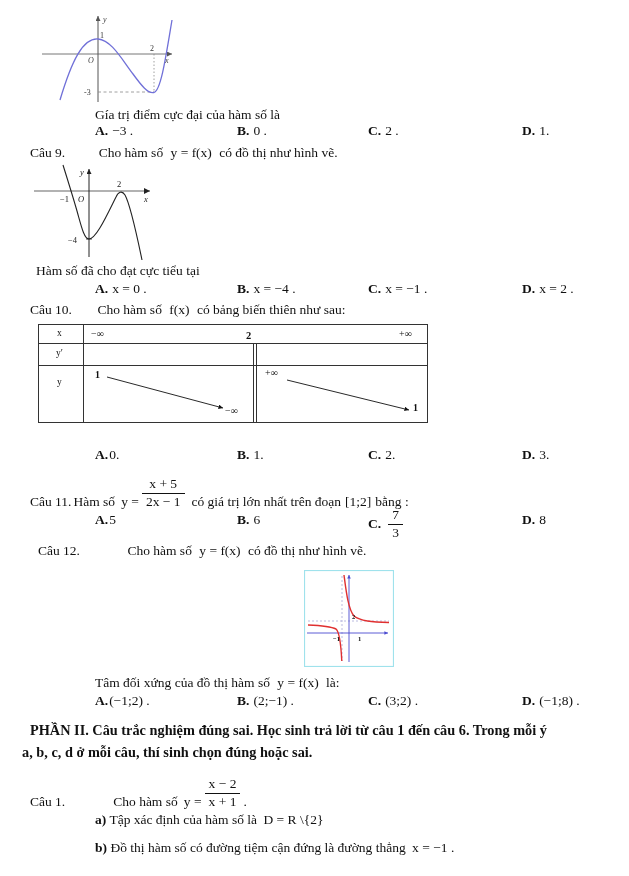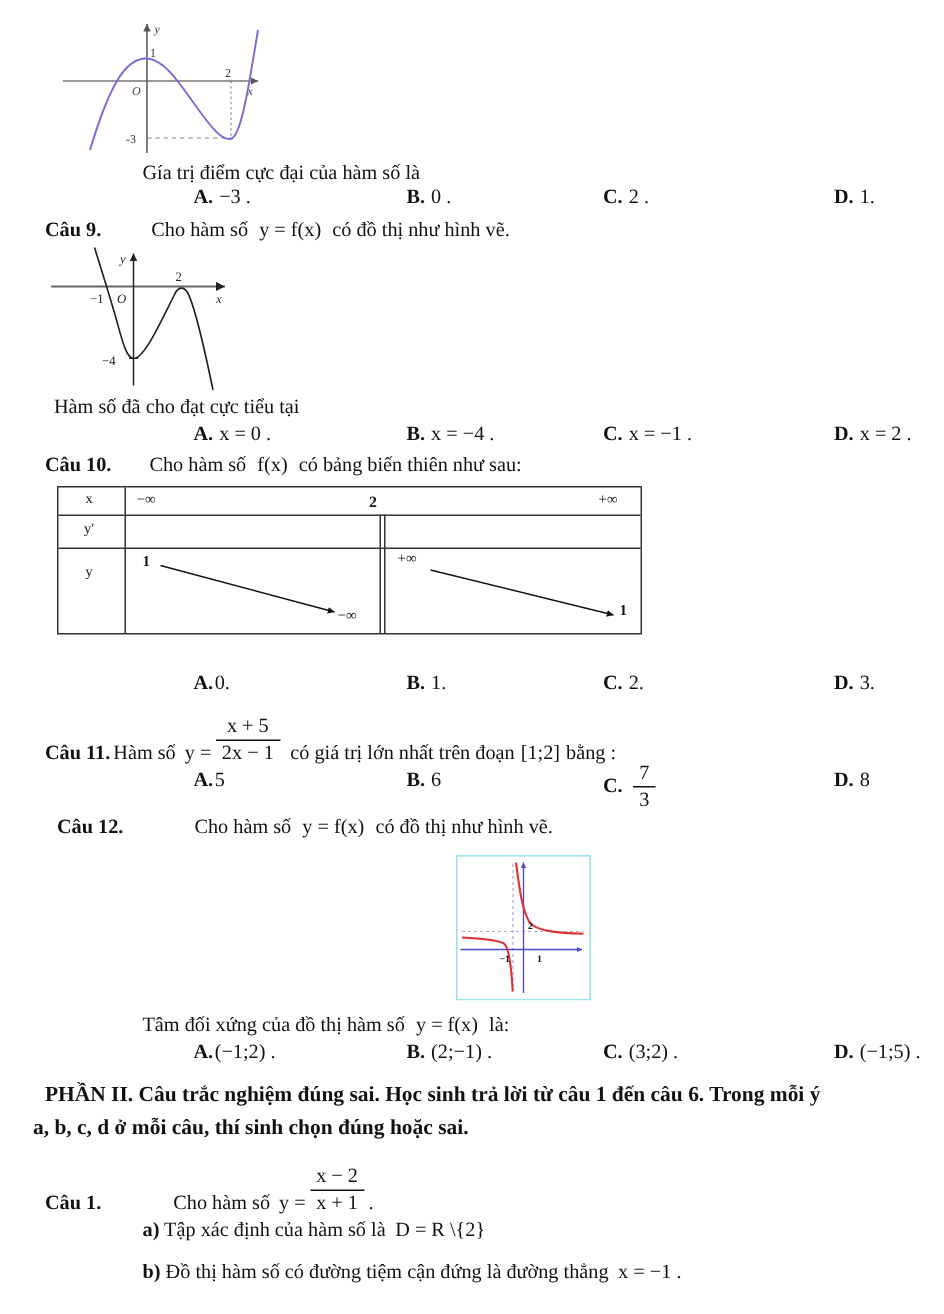--- a/index.html
+++ b/index.html
@@ -1,23 +1,23 @@
 <!DOCTYPE html>
 <html><head>
 <meta charset="utf-8">
 <style>
   html,body{margin:0;padding:0;background:#fff;}
   .page{position:relative;width:629px;height:876px;background:#fff;overflow:hidden;
         font-family:"Liberation Serif","DejaVu Serif",serif;font-size:13.5px;color:#111;}
   .abs{position:absolute;}
-  .qlabel{font-weight:bold;}
+  .qlabel{font-weight:normal;}
   .m{}
   .line{white-space:nowrap;}
   .optrow{position:absolute;left:0;width:629px;height:20px;}
-  .opt{position:absolute;top:0;white-space:nowrap;margin-left:34px;}
+  .opt{position:absolute;top:0;white-space:nowrap;}
   .opt b{margin-right:4px;}
   .o1{left:95px}.o2{left:237px}.o3{left:368px}.o4{left:522px}
   .frac{display:inline-block;vertical-align:middle;text-align:center;line-height:1.1;margin:0 3px;}
   .frac .num{display:block;border-bottom:1px solid #111;padding:0 4px 1px;}
   .frac .den{display:block;padding:1px 4px 0;}
   .flexline{position:absolute;display:flex;align-items:flex-end;}
   .heading{font-weight:bold;font-size:14.3px;}
   
   .bbt{position:absolute;border:1px solid #333;font-size:10px;background:#fff;}
   .bbt-vline{position:absolute;width:1px;background:#333;}
@@ -193,21 +193,21 @@
   <div class="abs line" style="left:95px;top:675px">
     <span>Tâm đối xứng của đồ thị hàm số</span>
     <span class="m" style="margin-left:4px">y = f(x)</span>
     <span style="margin-left:4px">là:</span>
   </div>
 
   <div class="optrow" style="top:693px">
     <span class="opt o1"><b style="margin-right:1px">A.</b><span>(−1;2) .</span></span>
     <span class="opt o2"><b>B.</b><span>(2;−1) .</span></span>
     <span class="opt o3"><b>C.</b><span>(3;2) .</span></span>
-    <span class="opt o4"><b>D.</b><span>(−1;5) .</span></span>
+    <span class="opt o4"><b>D.</b><span>(−1;8) .</span></span>
   </div>
 
   <div class="abs heading" style="left:30px;top:722px;width:585px">PHẦN II. Câu trắc nghiệm đúng sai. Học sinh trả lời từ câu 1 đến câu 6. Trong mỗi ý</div>
   <div class="abs heading" style="left:22px;top:744px;width:585px">a, b, c, d ở mỗi câu, thí sinh chọn đúng hoặc sai.</div>
 
   <div class="flexline" style="left:30px;top:764px;height:46px;width:580px">
     <span class="qlabel">Câu 1.</span>
     <span style="margin-left:48px">Cho hàm số</span>
     <span class="m" style="margin-left:6px">y =</span>
     <span class="frac m">

